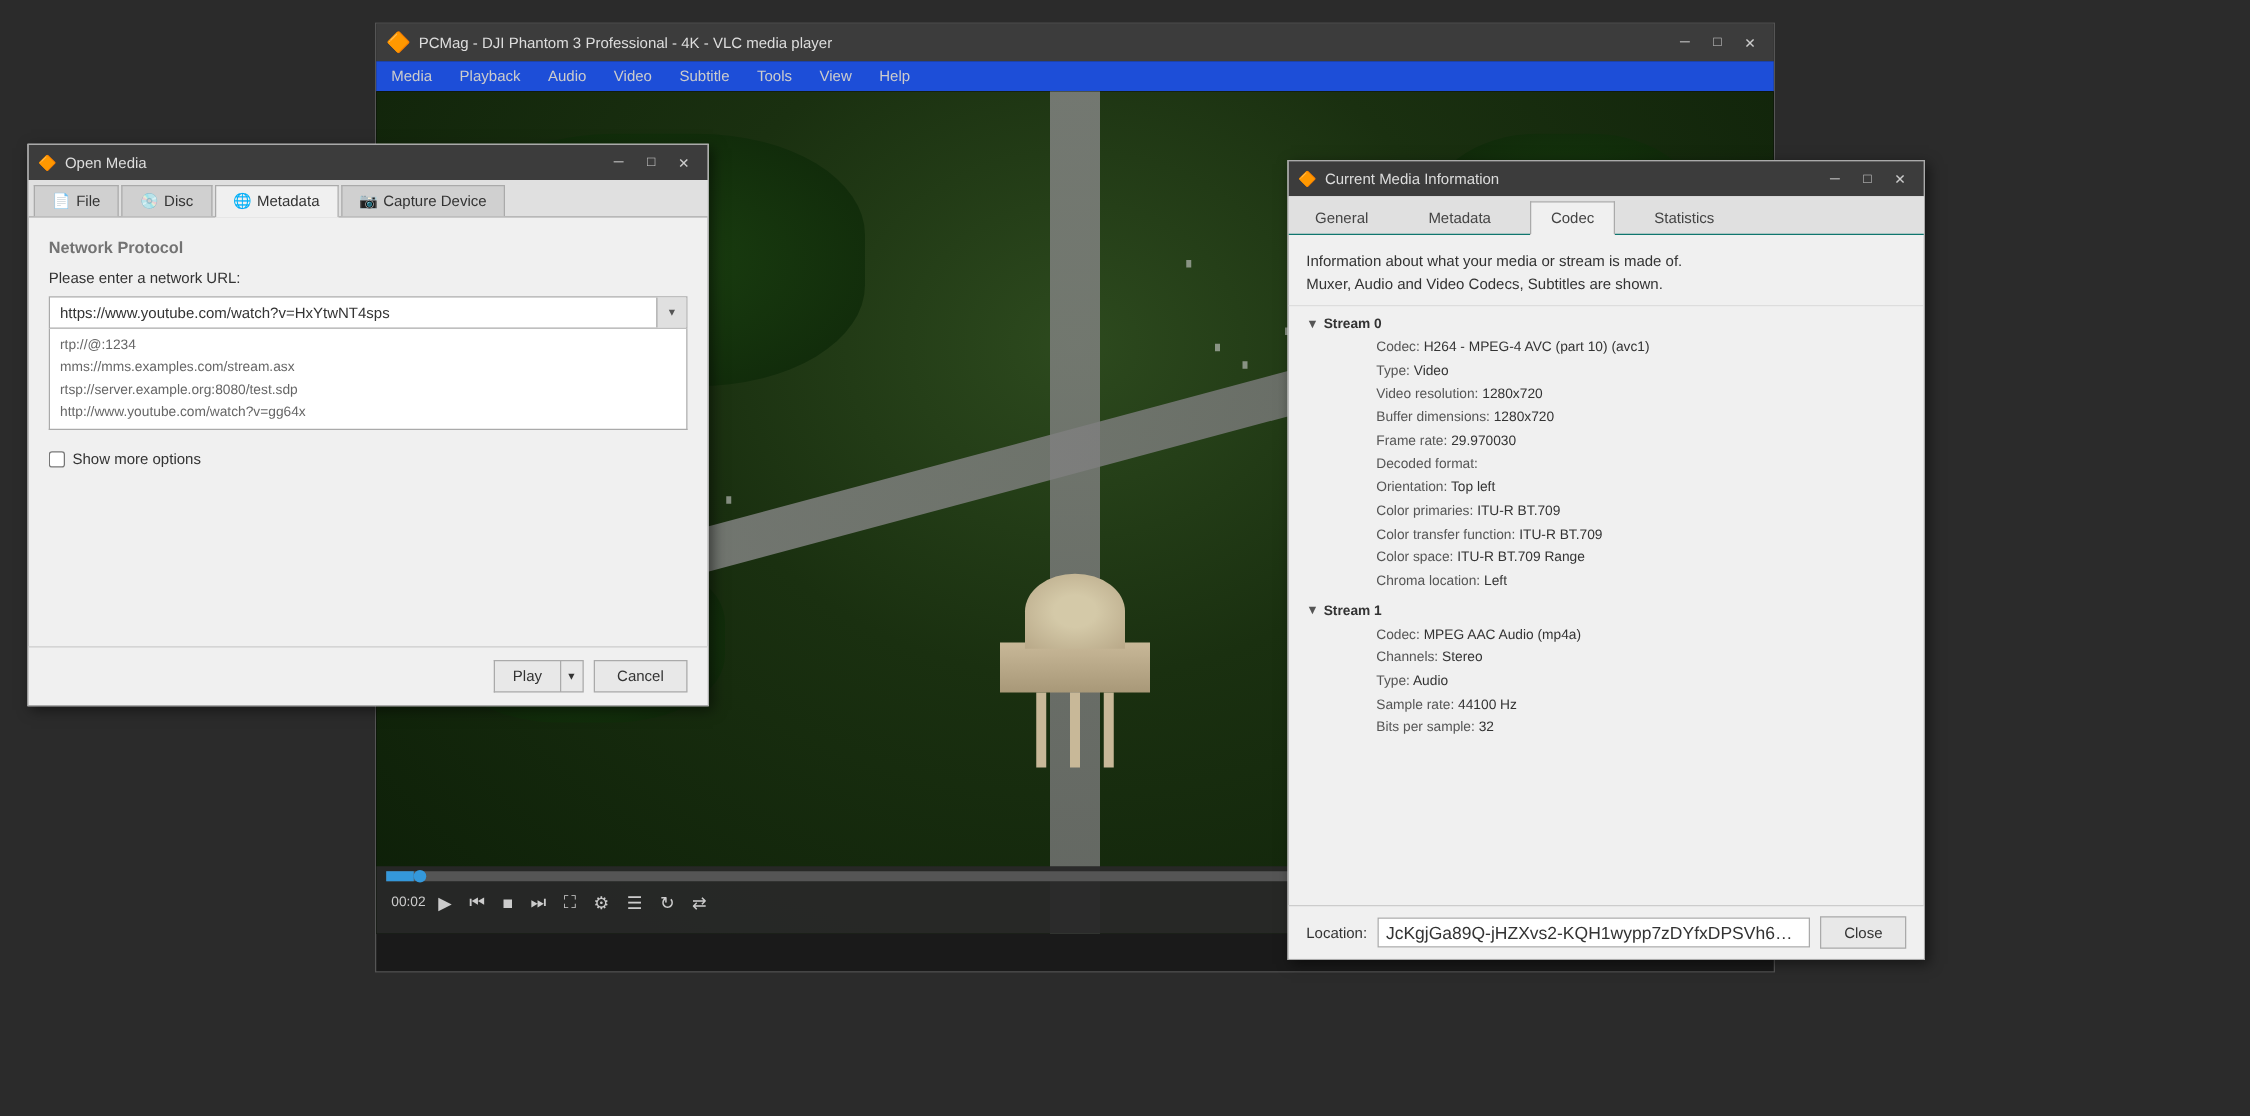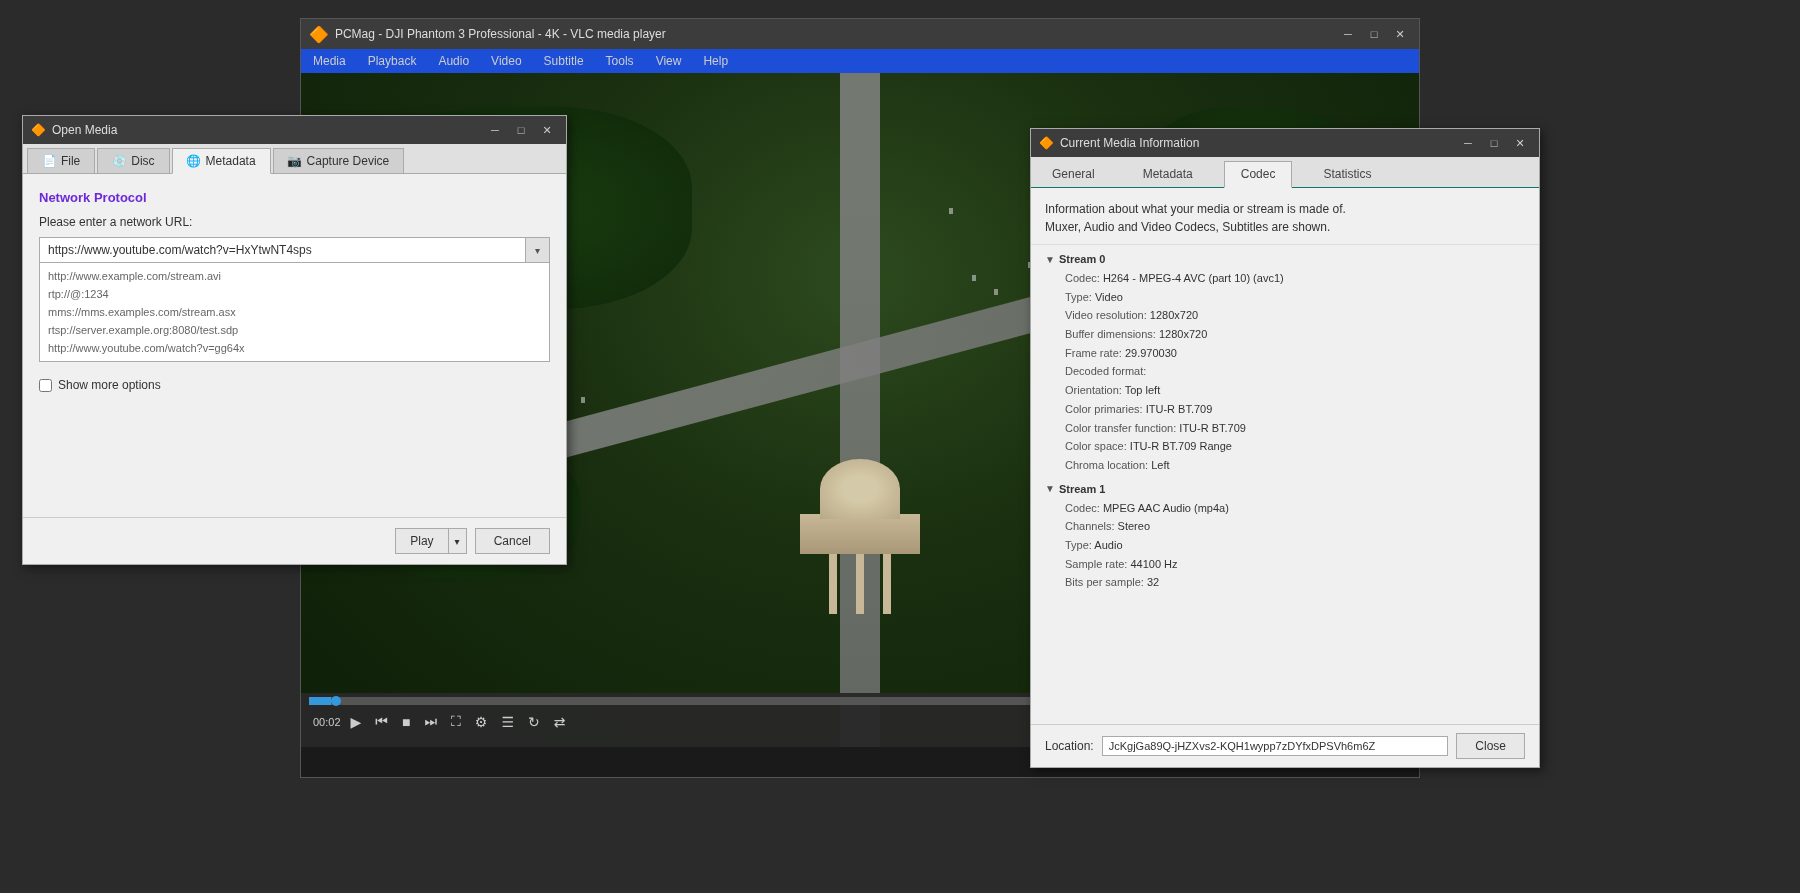--- a/index.html
+++ b/index.html
@@ -322,21 +322,21 @@
       font-size: 12px;
     }
 
     .dialog-content {
       padding: 16px;
     }
 
     .section-title {
       font-size: 13px;
       font-weight: bold;
-      color: #6d28d9;
+      color: #737373;
       margin-bottom: 10px;
     }
 
     .section-subtitle {
       font-size: 12px;
       color: #333;
       margin-bottom: 8px;
     }
 
     .url-container {
@@ -522,20 +522,21 @@
     }
 
     .tree-item {
       padding-left: 20px;
       line-height: 1.7;
       color: #555;
     }
 
     .tree-item .key {
       color: #555;
+      margin-left: 36px;
     }
 
     .tree-item .val {
       color: #333;
     }
 
     .info-footer {
       position: absolute;
       bottom: 0;
       left: 0;
@@ -548,21 +549,21 @@
       gap: 8px;
     }
 
     .location-label {
       font-size: 12px;
       color: #333;
       white-space: nowrap;
     }
 
     .location-value {
-      font-size: 11px;
+      font-size: 14px;
       color: #333;
       border: 1px solid #aaa;
       padding: 3px 6px;
       background: white;
       flex: 1;
       overflow: hidden;
       text-overflow: ellipsis;
       white-space: nowrap;
     }
 
@@ -690,21 +691,20 @@
     </div>
   </div>
   <div class="dialog-content">
     <div class="section-title">Network Protocol</div>
     <div class="section-subtitle">Please enter a network URL:</div>
     <div class="url-container">
       <input class="url-input" type="text" value="https://www.youtube.com/watch?v=HxYtwNT4sps" style="">
       <button class="url-dropdown-btn">▾</button>
     </div>
     <div class="url-suggestions">
-      <div class="url-suggestion">http://www.example.com/stream.avi</div>
       <div class="url-suggestion">rtp://@:1234</div>
       <div class="url-suggestion">mms://mms.examples.com/stream.asx</div>
       <div class="url-suggestion">rtsp://server.example.org:8080/test.sdp</div>
       <div class="url-suggestion">http://www.youtube.com/watch?v=gg64x</div>
     </div>
     <div class="show-more-options">
       <input type="checkbox" style="">
       <label>Show more options</label>
     </div>
   </div>

